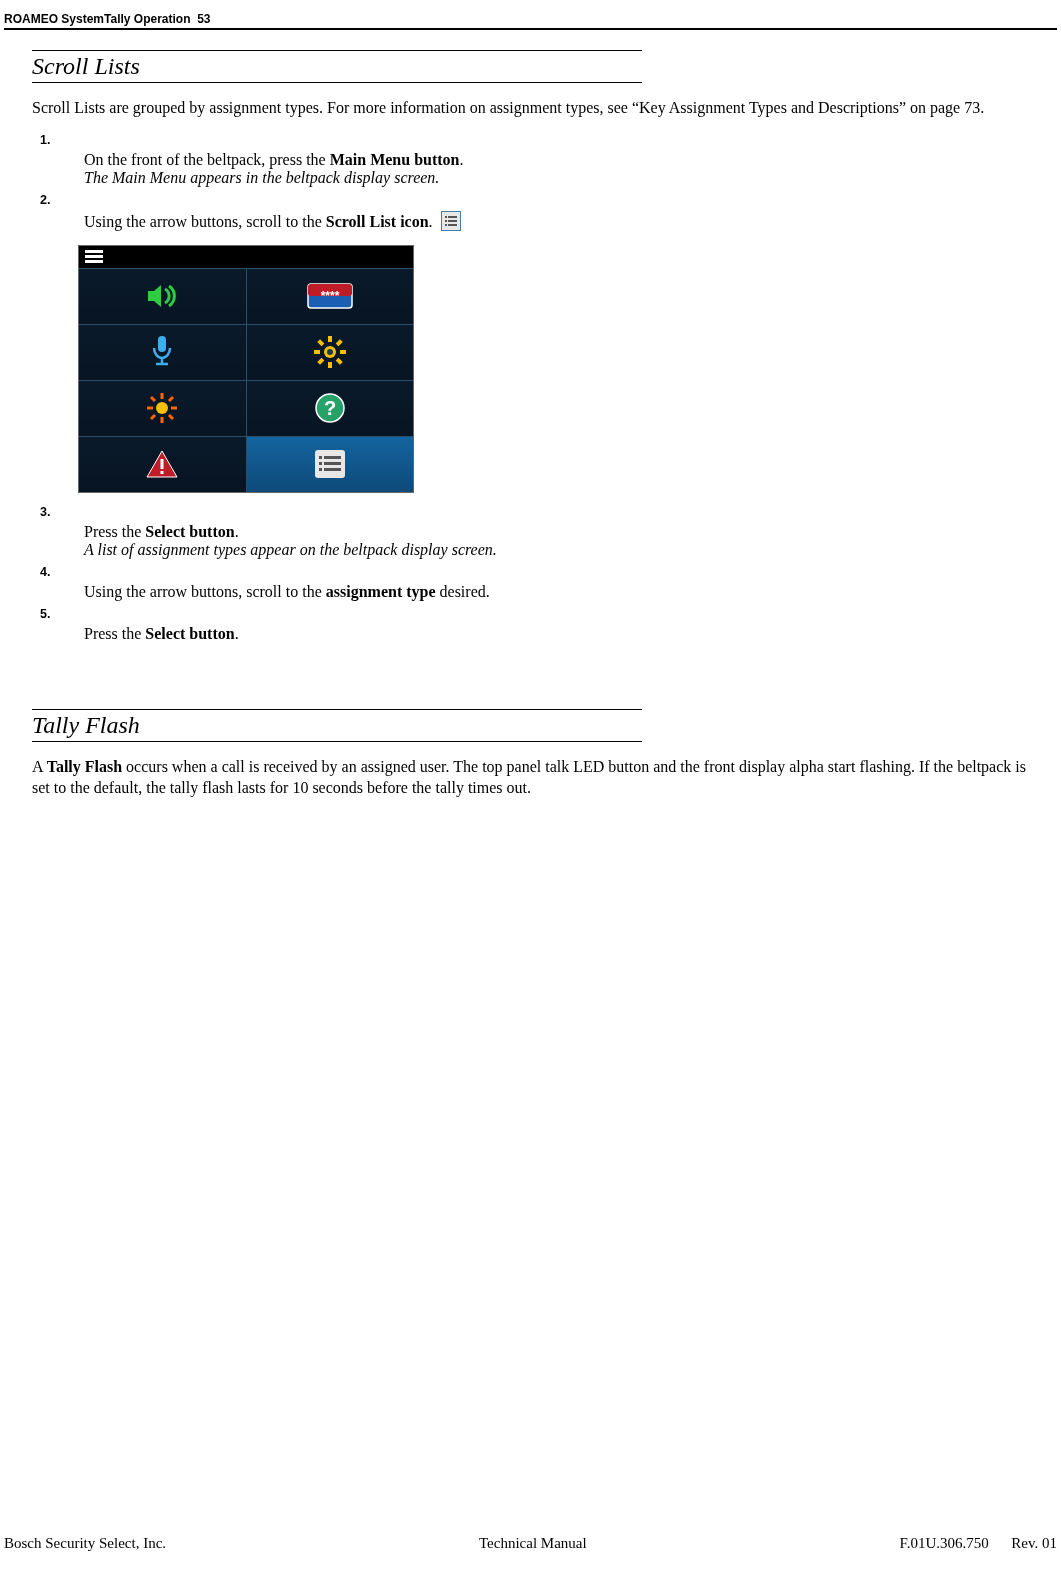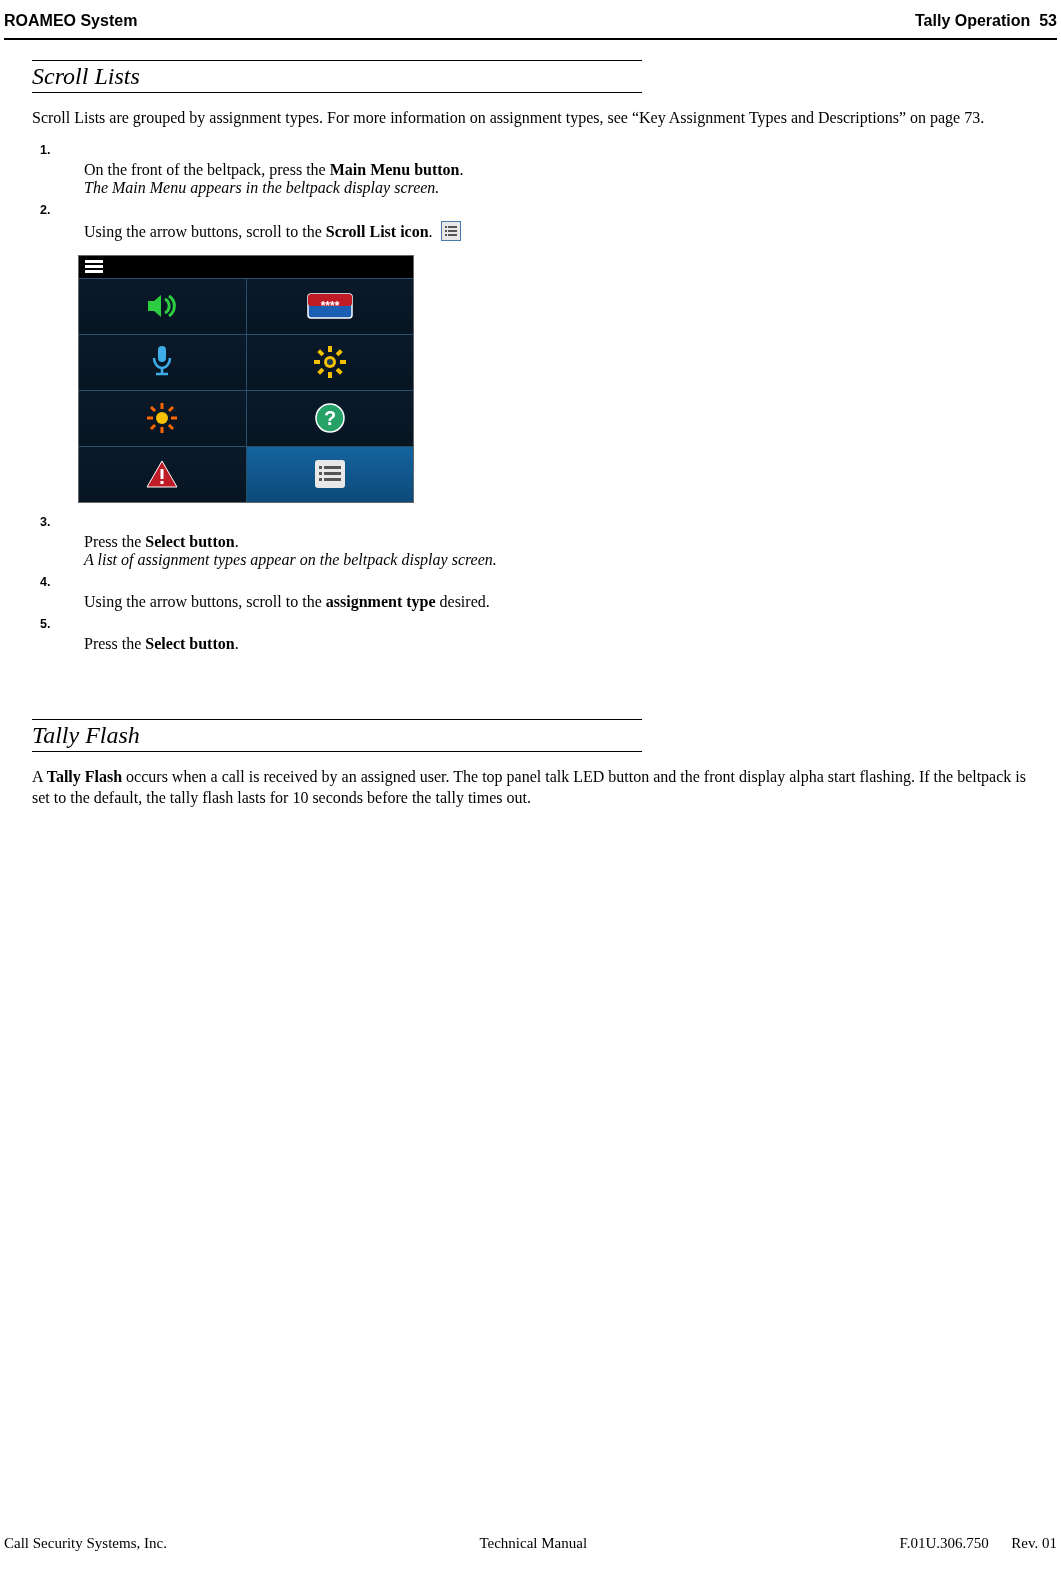--- a/index.html
+++ b/index.html
@@ -8,25 +8,24 @@
       font-size: 16px;
       color: #000;
       background: #fff;
       width: 1061px;
       height: 1570px;
       position: relative;
       padding: 12px 4px 0 4px;
     }
     .header {
       display: flex;
-      justify-content: space-between;
       font-family: Arial, Helvetica, sans-serif;
       font-weight: bold;
-      font-size: 16px;
-      padding-bottom: 8px;
+      font-size: 12px;
+      padding-bottom: 2px;
     }
     .header-rule {
       border-top: 2px solid #000;
       margin-bottom: 20px;
     }
     .content { padding: 0 28px; }
     .section-title {
       font-style: italic;
       font-weight: normal;
       font-size: 24px;
@@ -279,16 +278,16 @@
   <h2 class="section-title">Tally Flash</h2>
 
   <p class="para">
     <span>A </span><span class="bold">Tally Flash</span><span> occurs when a call is received by an assigned user. The top panel talk LED button and the front display alpha start flashing. If the beltpack is set to the default, the tally flash lasts for 10 seconds before the tally times out.</span>
   </p>
 
 
 </div>
 
 <div class="footer">
-  <span>Call Security Systems, Inc.</span>
+  <span>Bosch Security Select, Inc.</span>
   <span>Technical Manual</span>
   <span class="right"><span>F.01U.306.750</span>      <span>Rev. 01</span></span>
 </div>
 
 </body></html>

